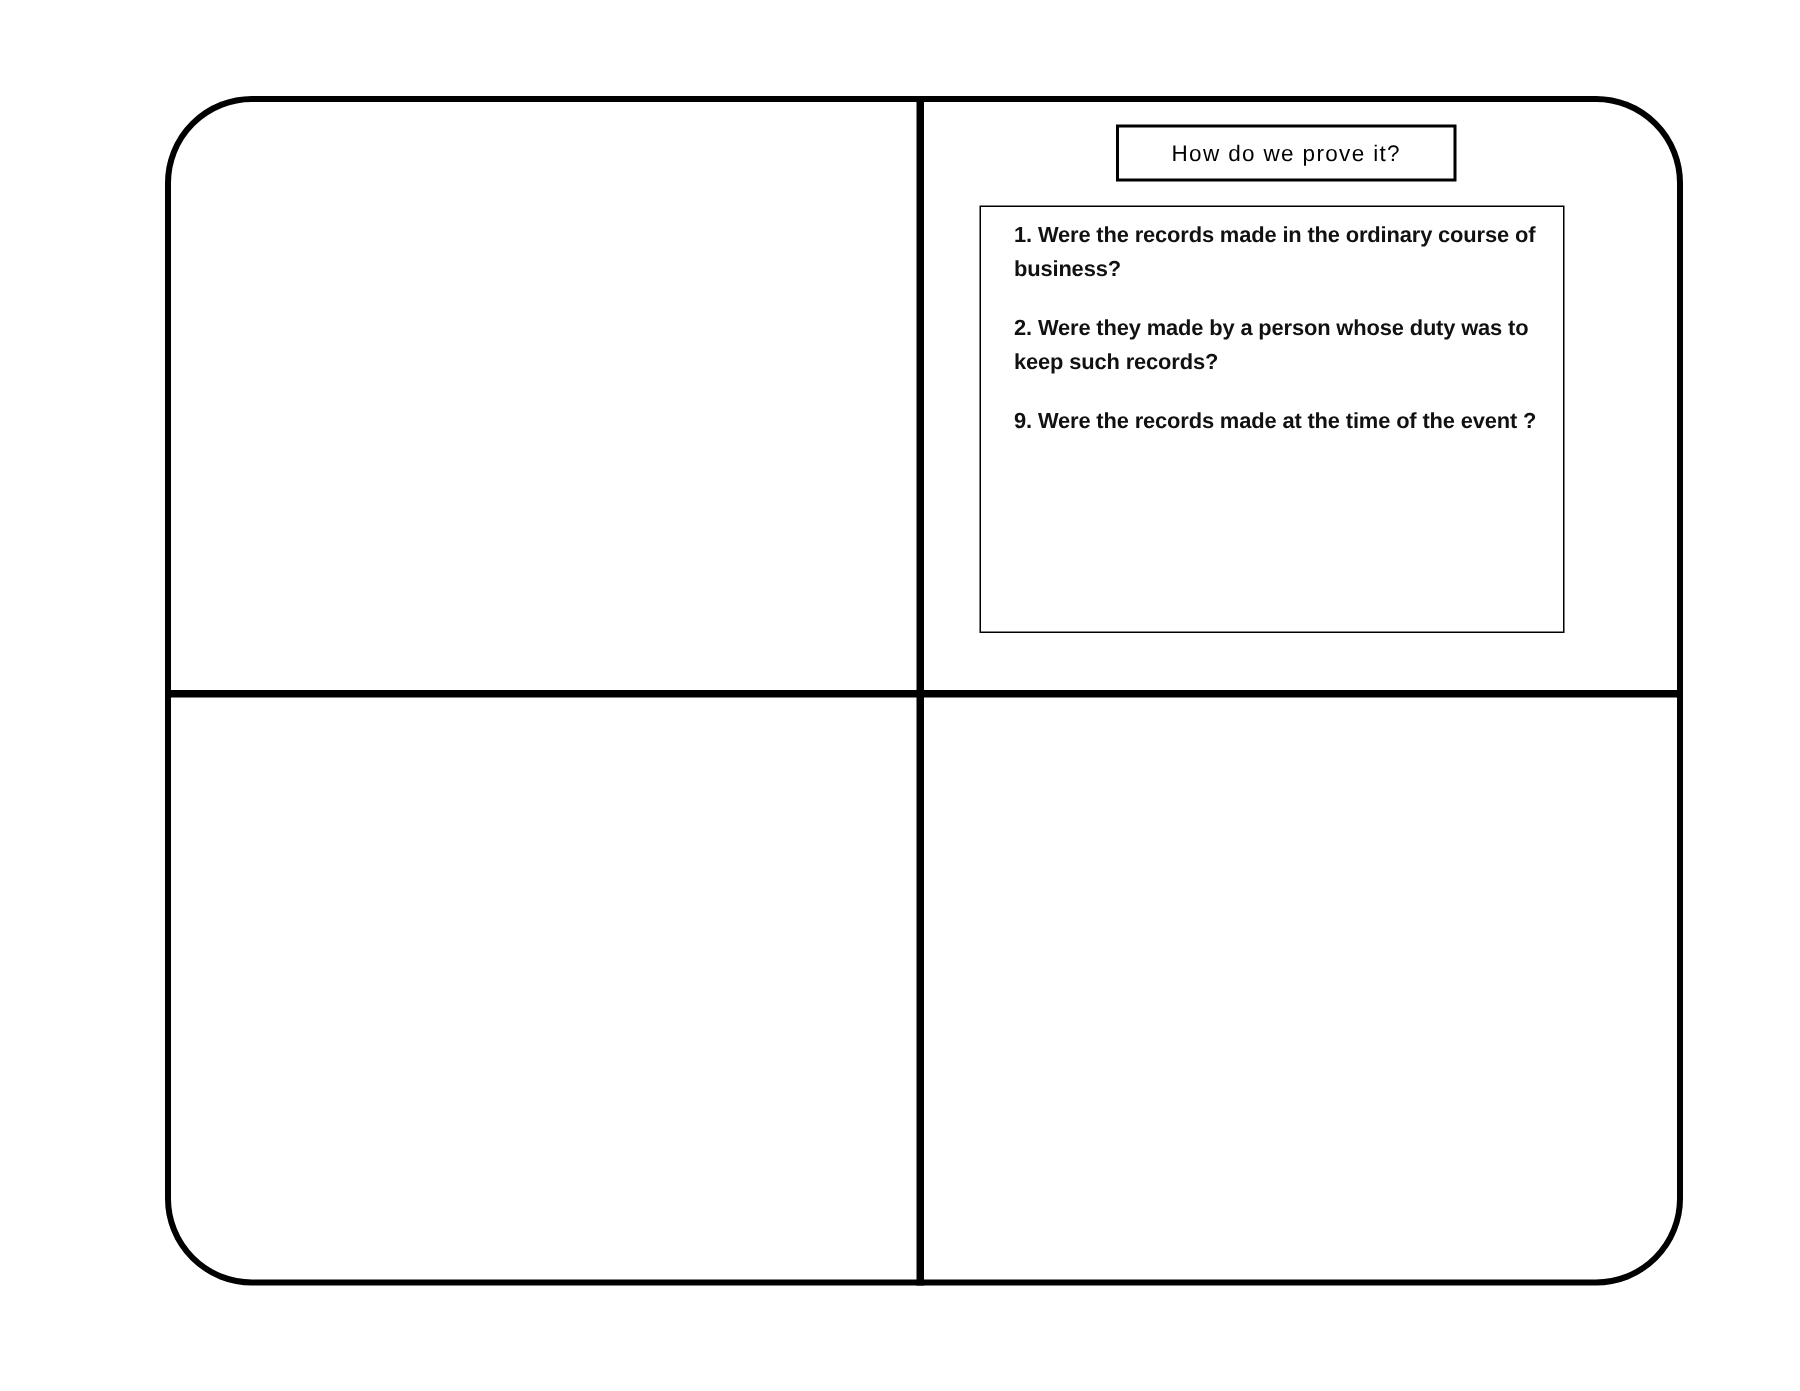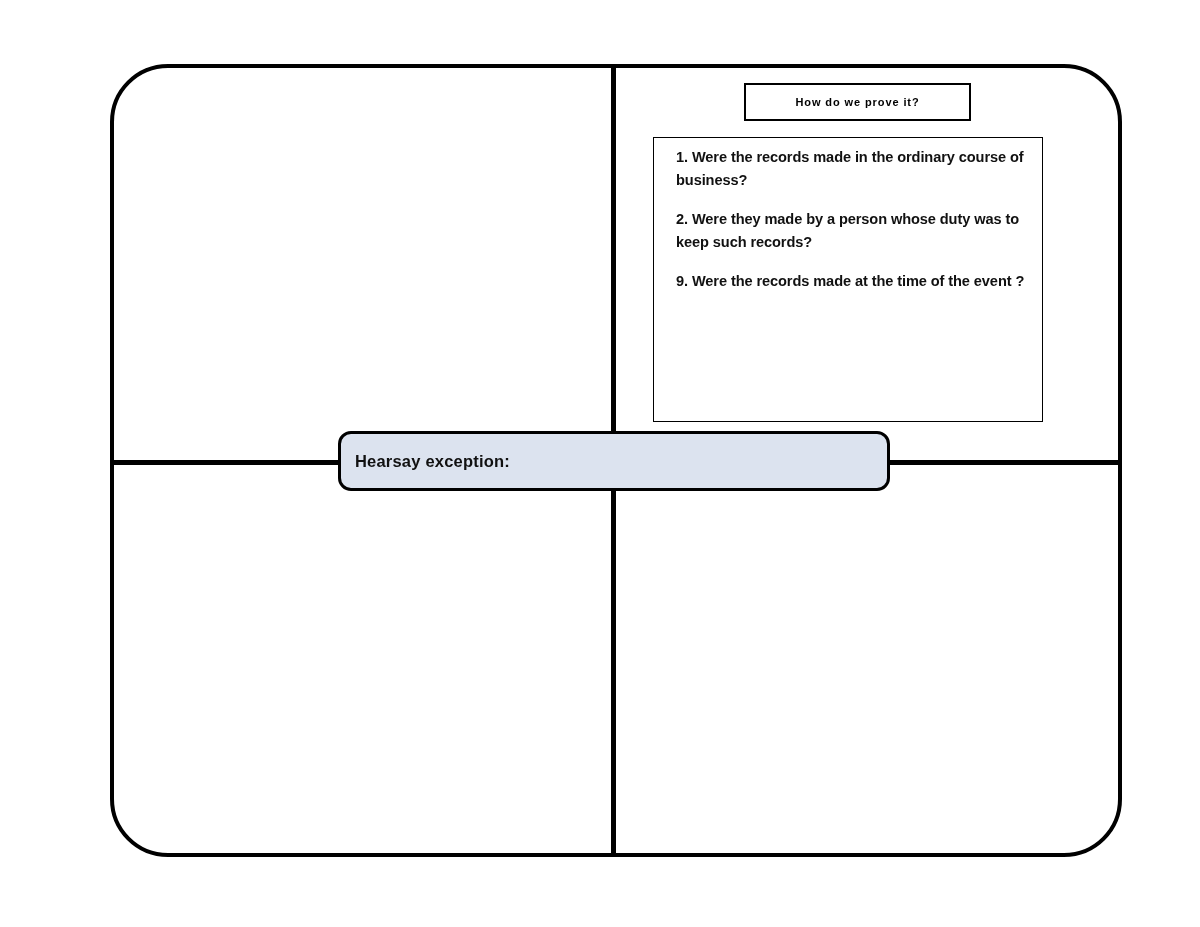--- a/index.html
+++ b/index.html
@@ -70,22 +70,22 @@
     width: 227px;
     height: 38px;
     box-sizing: border-box;
     border: 2px solid #000000;
     background: #ffffff;
     display: flex;
     align-items: center;
     justify-content: center;
   }
   .prove-title-text {
-    font-size: 11px;
-    font-weight: 700;
+    font-size: 15px;
+    font-weight: 400;
     color: #000000;
     letter-spacing: 0.9px;
     white-space: nowrap;
   }
 
   
   .questions-box {
     position: absolute;
     left: 653px;
     top: 137px;
@@ -147,17 +147,14 @@
   <div class="prove-title">
     <span class="prove-title-text">How do we prove it?</span>
   </div>
 
   <div class="questions-box">
     <p class="question-item">1. Were the records made in the ordinary course of business?</p>
     <p class="question-item">2. Were they made by a person whose duty was to keep such records?</p>
     <p class="question-item">9. Were the records made at the time of the event ?</p>
   </div>
 
-  <div class="hearsay-box">
-    <span class="hearsay-label">Hearsay exception:</span>
-  </div>
 
 </div>
 
 </body></html>

